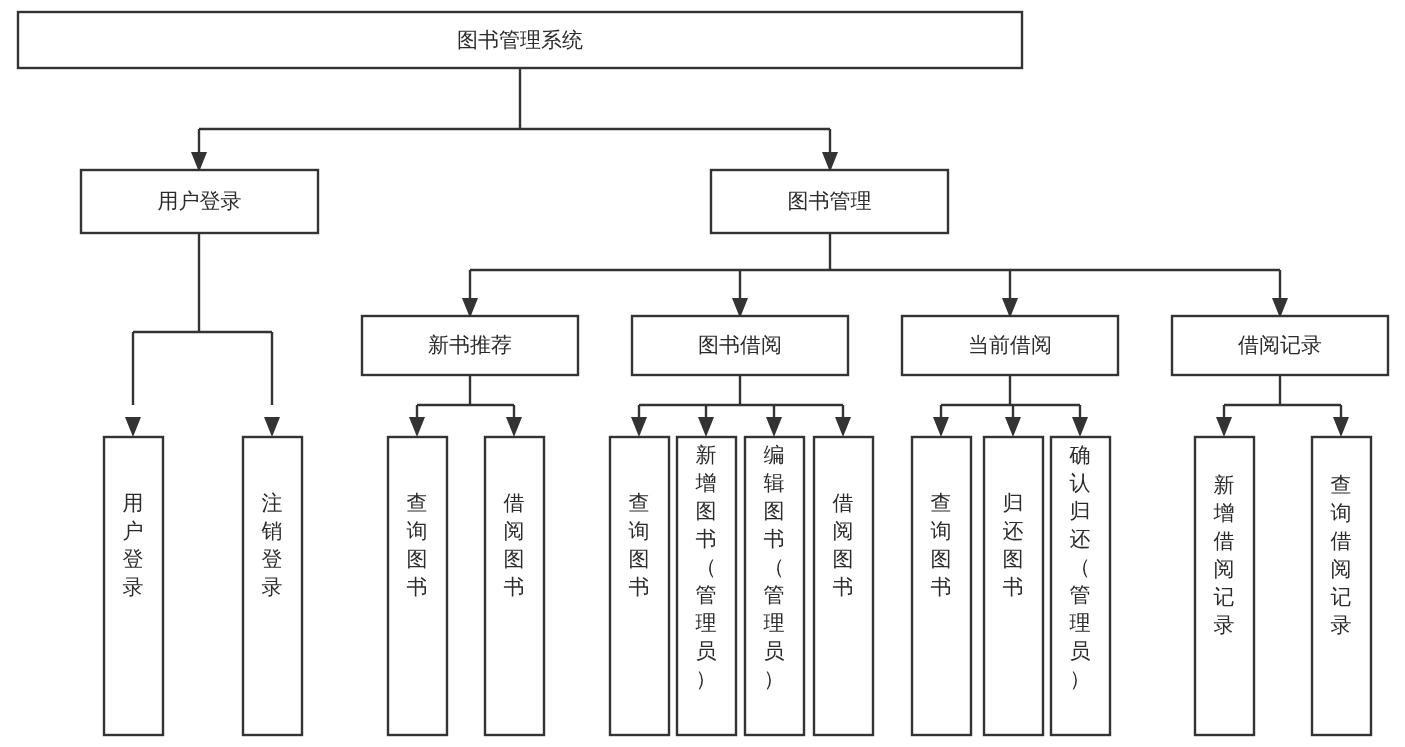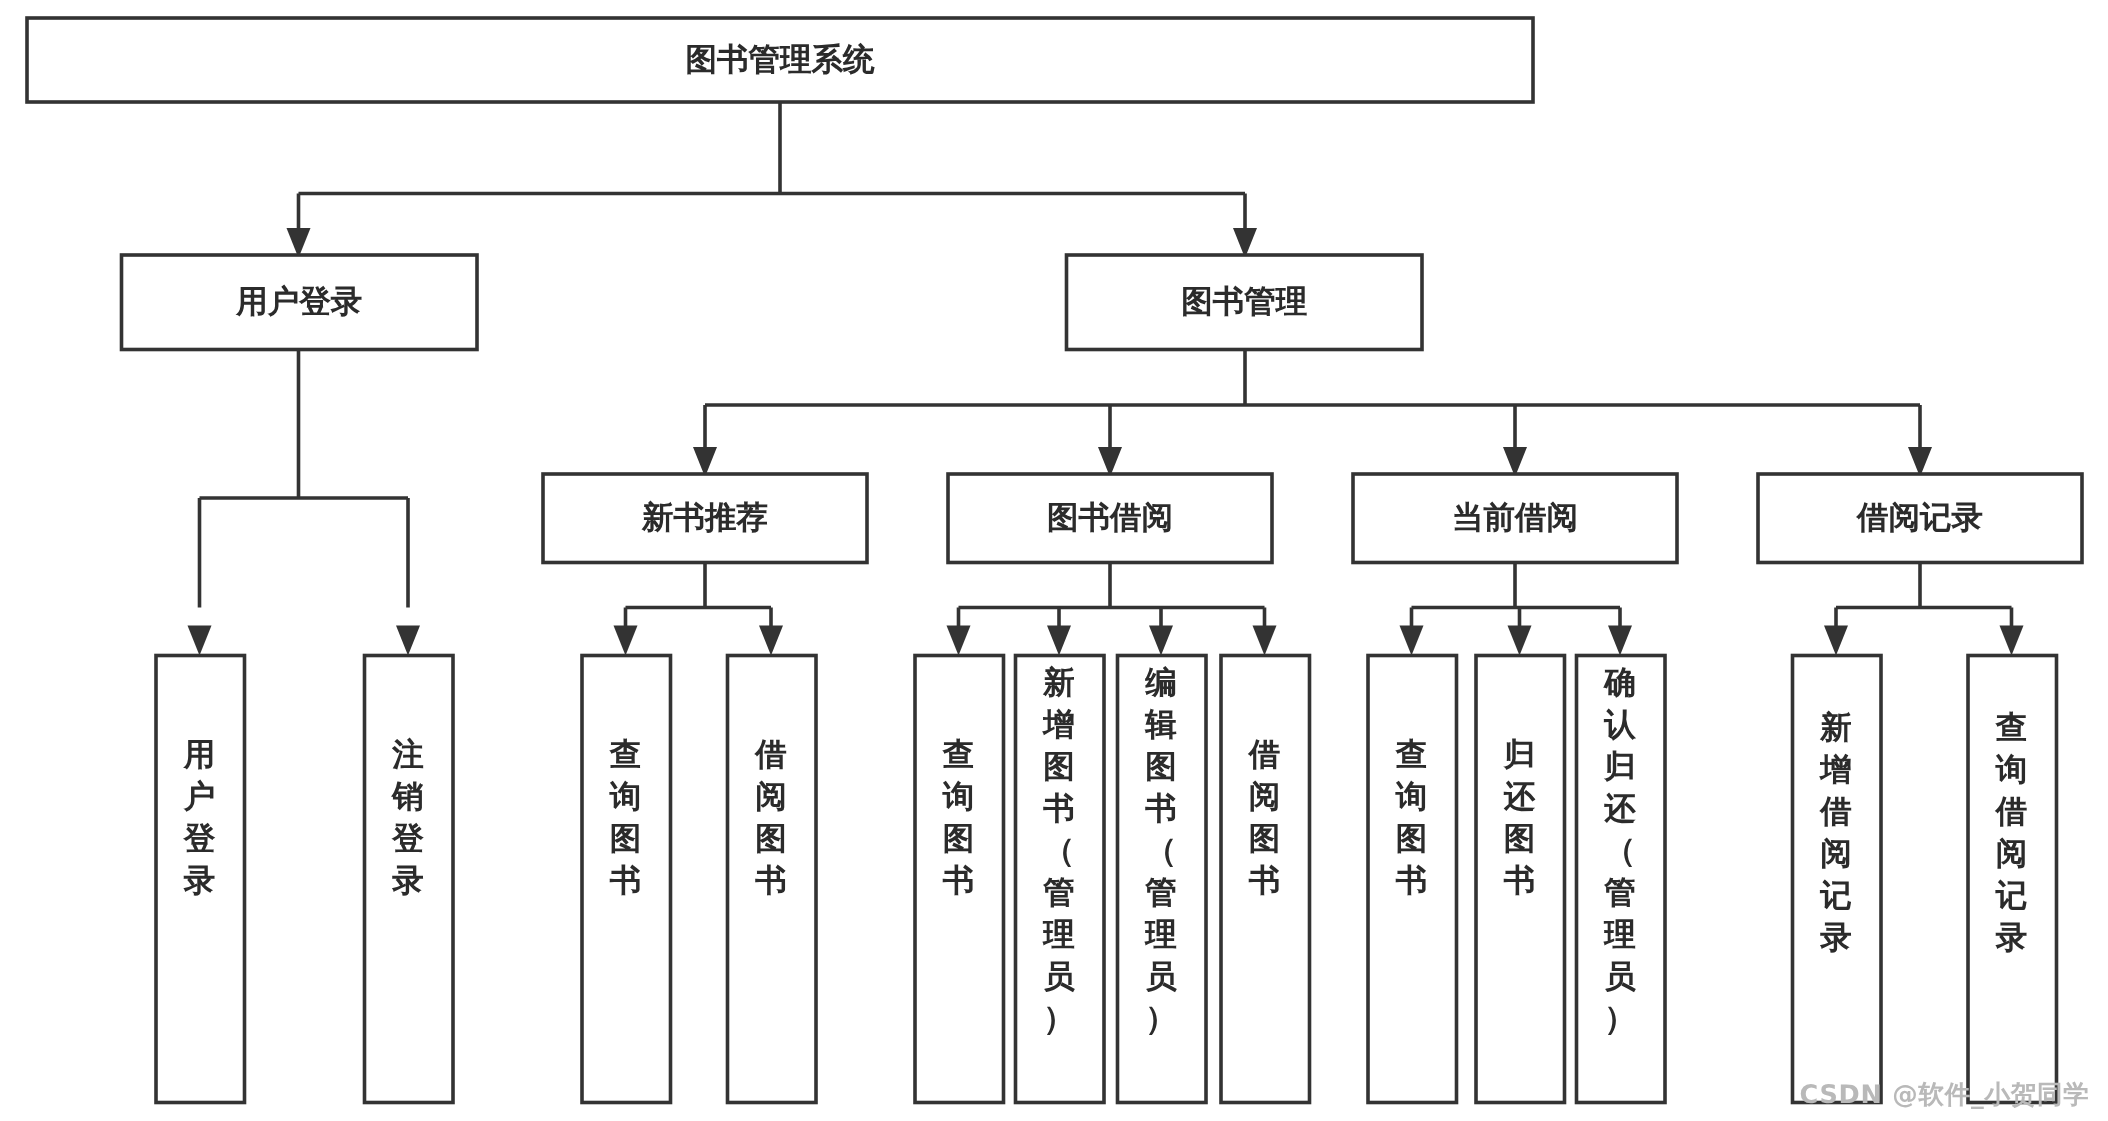--- a/index.html
+++ b/index.html
@@ -12,21 +12,20 @@
     height: 747px;
     font-family: "DejaVu Sans", "Liberation Sans", sans-serif;
     position: relative;
     overflow: hidden;
   }
   #diagram-root {
     position: absolute;
     left: 0; top: 0;
     width: 1405px;
     height: 747px;
-    font-weight: bold;
   }
   svg.diagram-canvas {
     display: block;
     width: 1405px;
     height: 747px;
   }
   .node-box {
     fill: #ffffff;
     stroke: #333333;
     stroke-width: 2.4;
@@ -249,14 +248,13 @@
       <text class="node-label-vertical" x="1224" y="492"><tspan x="1224" y="492">新</tspan><tspan x="1224" y="520">增</tspan><tspan x="1224" y="548">借</tspan><tspan x="1224" y="576">阅</tspan><tspan x="1224" y="604">记</tspan><tspan x="1224" y="632">录</tspan></text>
     </g>
 
     <g>
       <rect class="node-box" x="1312" y="437" width="59" height="298"></rect>
       <text class="node-label-vertical" x="1341" y="492"><tspan x="1341" y="492">查</tspan><tspan x="1341" y="520">询</tspan><tspan x="1341" y="548">借</tspan><tspan x="1341" y="576">阅</tspan><tspan x="1341" y="604">记</tspan><tspan x="1341" y="632">录</tspan></text>
     </g>
 
   </svg>
 
-  <div class="watermark">CSDN @软件_小贺同学</div>
 </div>
 
 </body></html>

